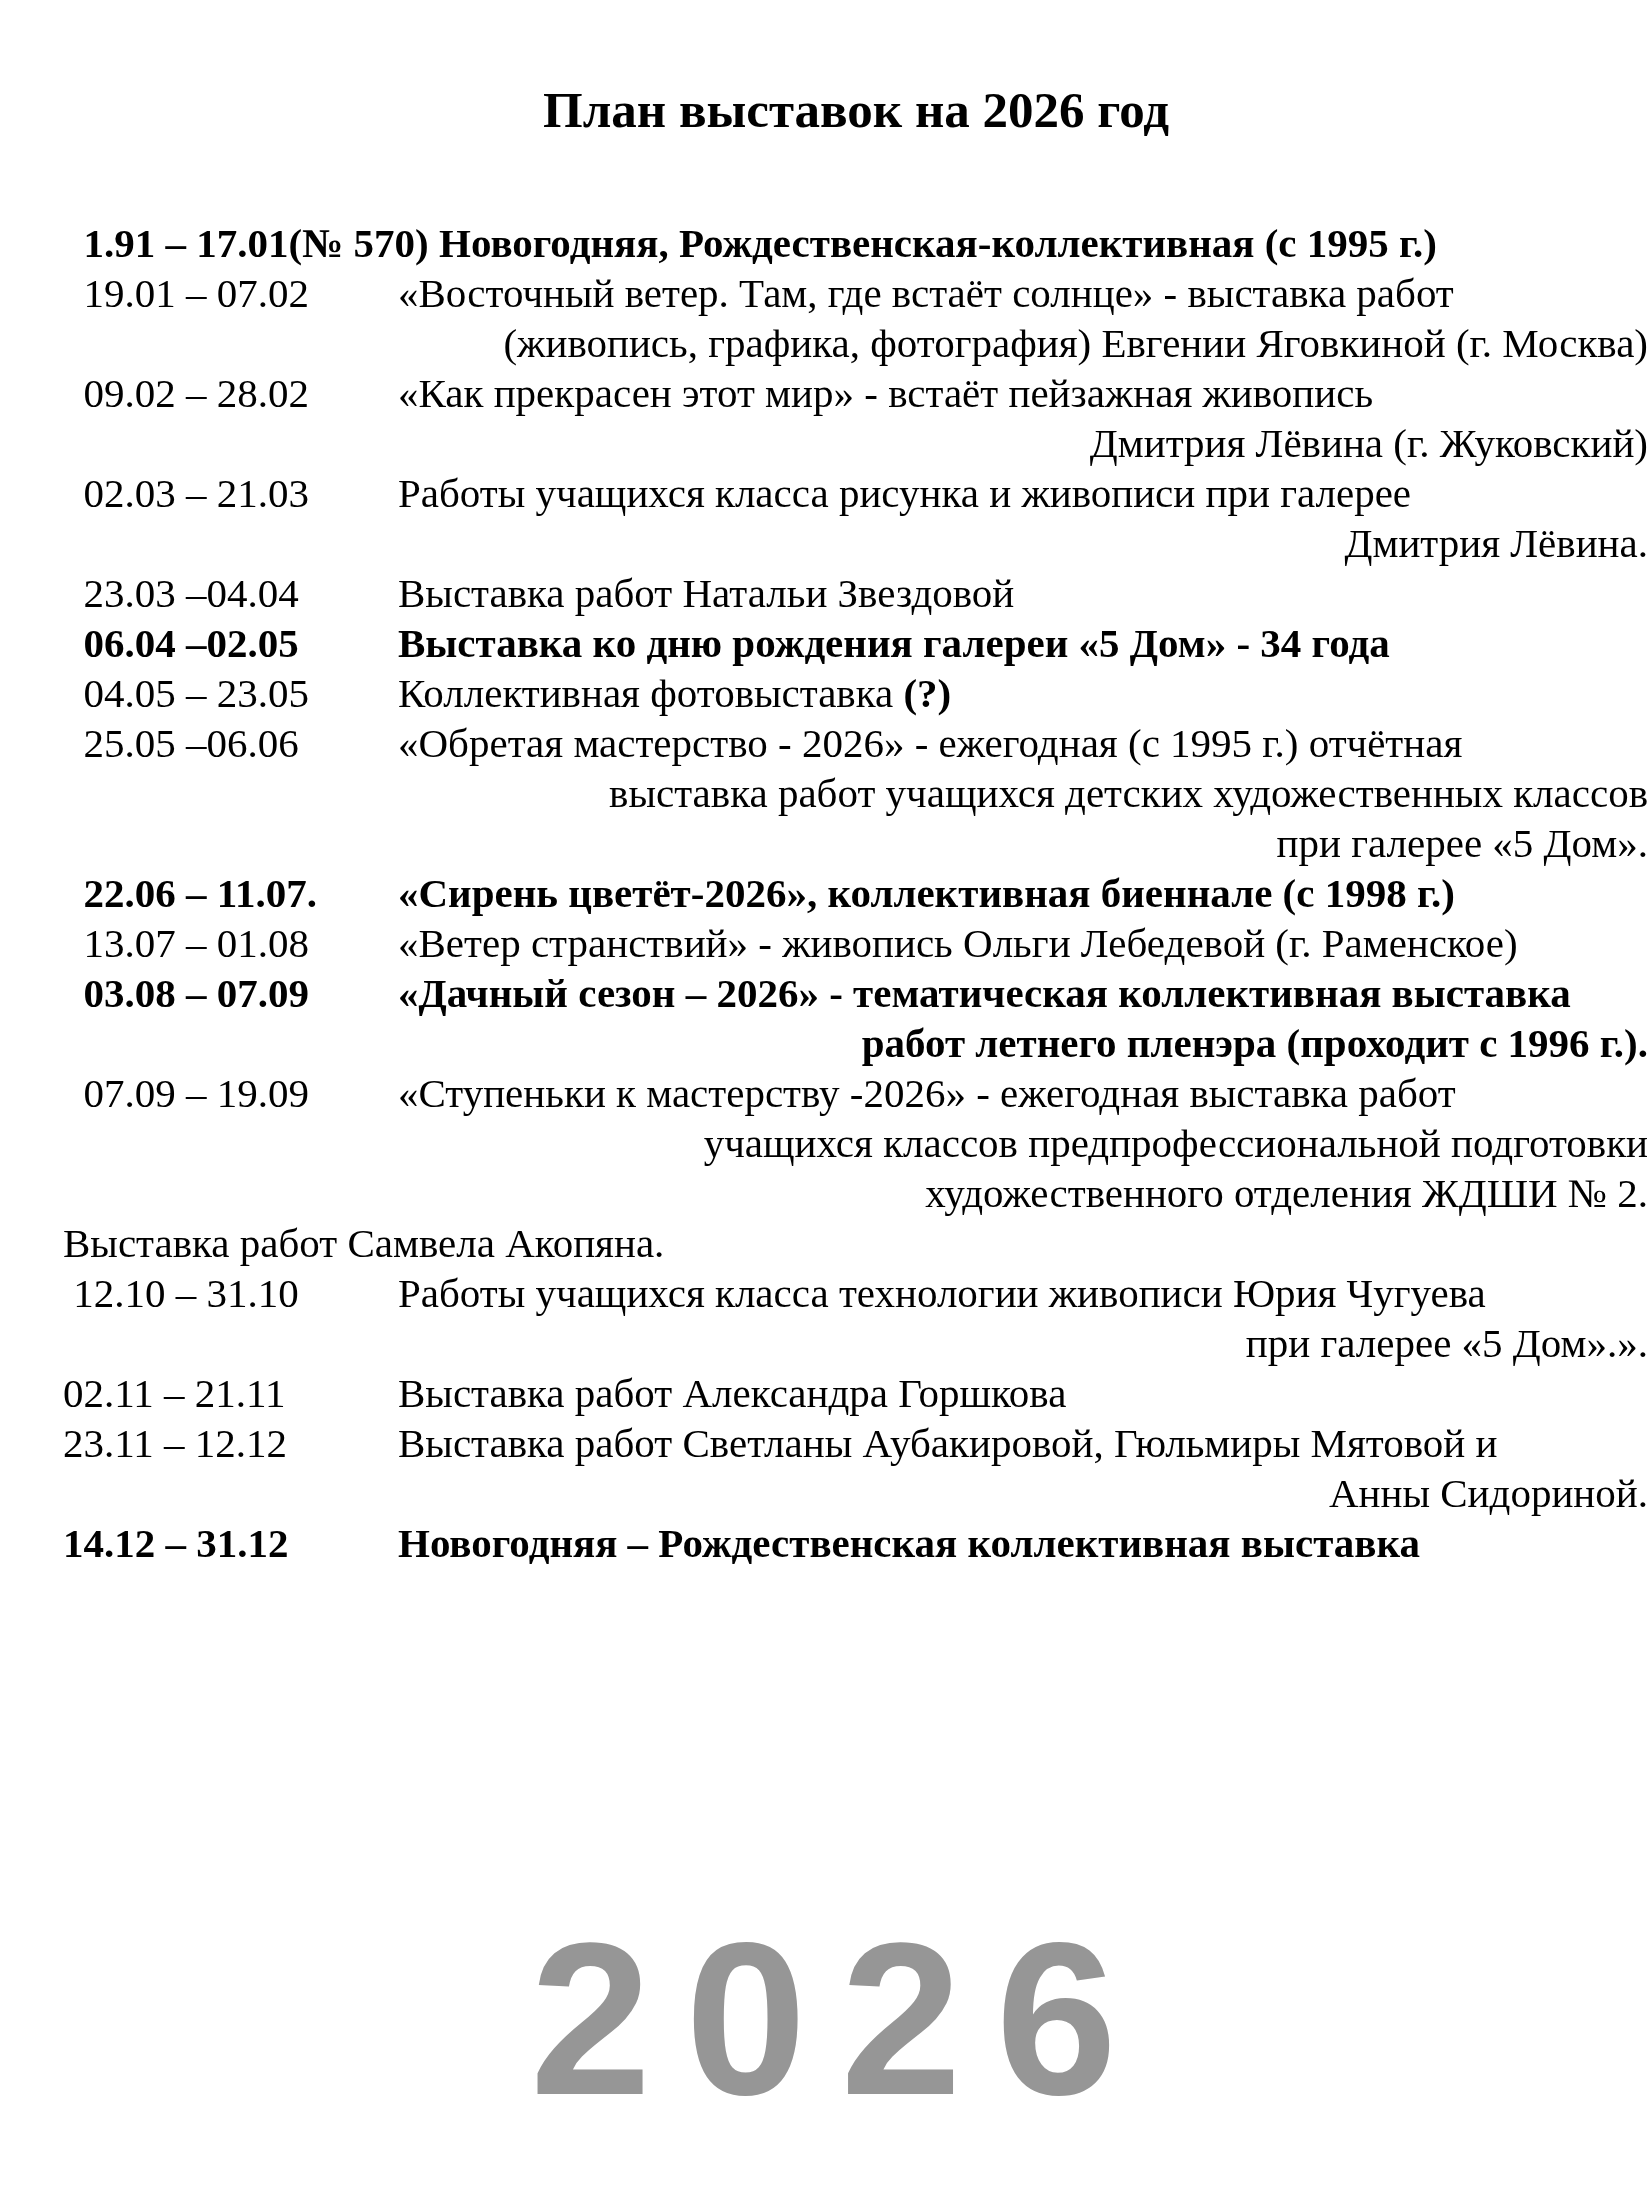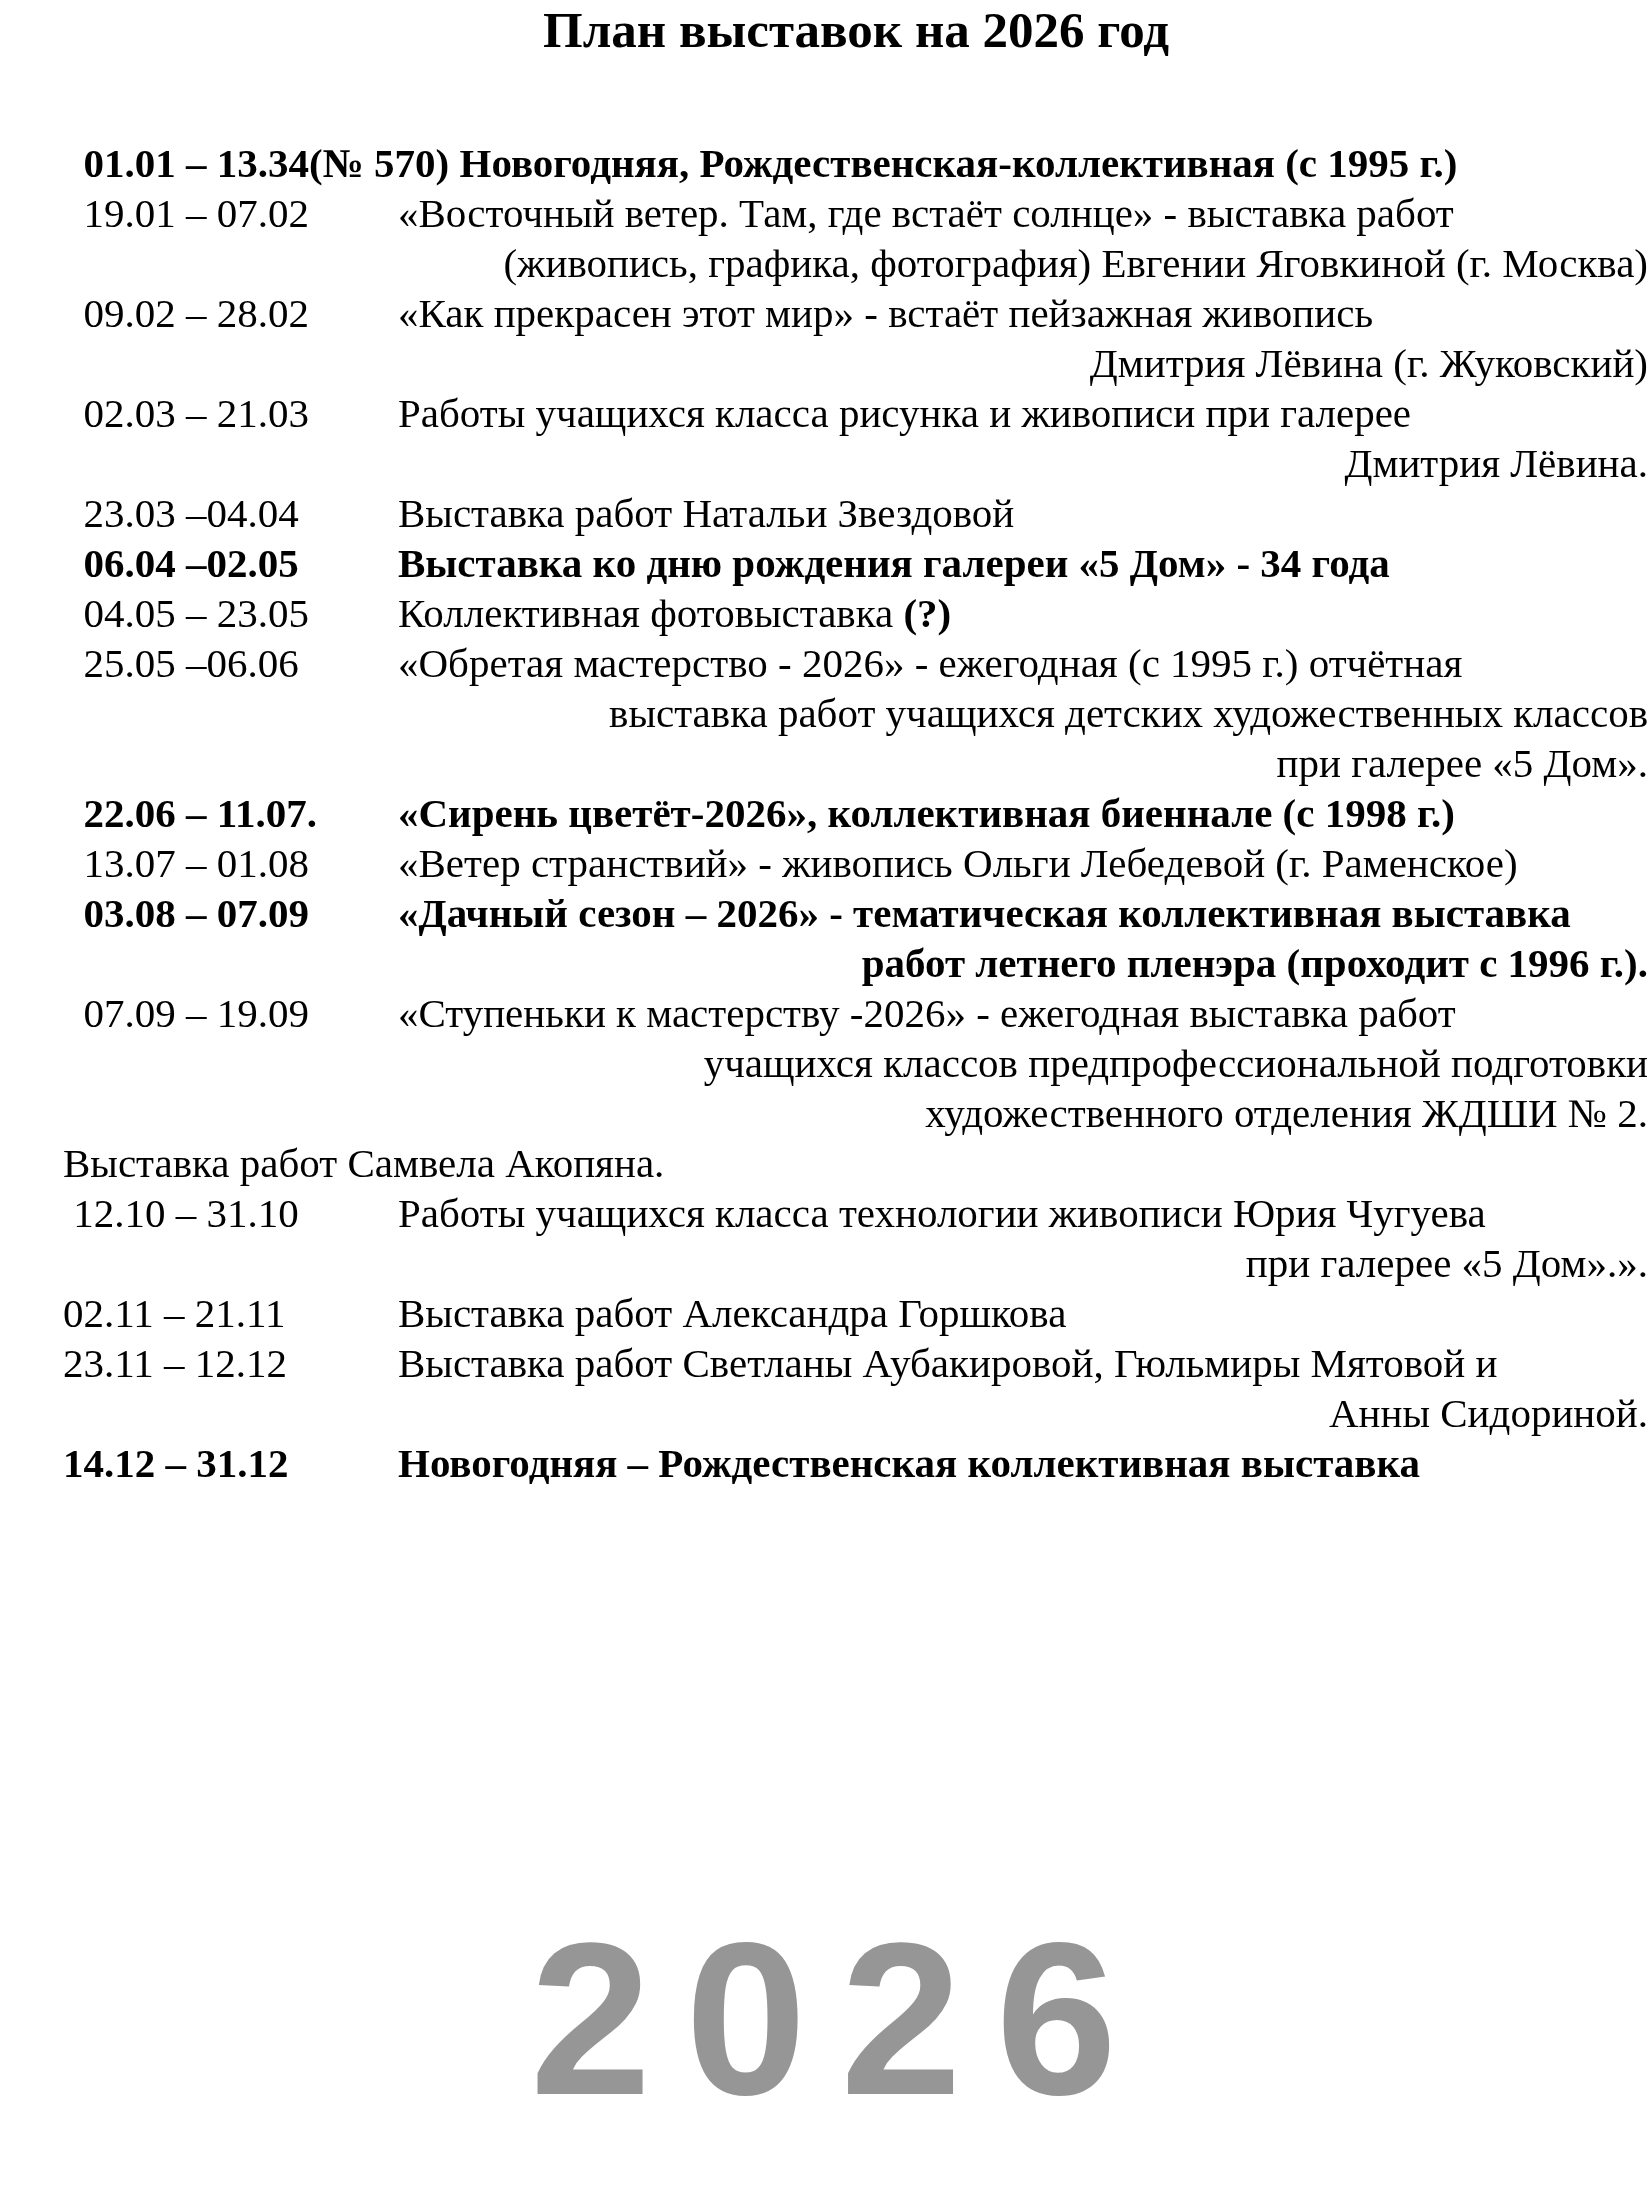--- a/index.html
+++ b/index.html
@@ -14,20 +14,21 @@
     overflow: hidden;
     color: #000000;
     font-family: "Liberation Serif", serif;
   }
   .page {
     position: absolute;
     inset: 0;
   }
   .title {
     margin: 0;
+    padding-top: 80px;
     padding-left: 64px;
     text-align: center;
     font-size: 51px;
     line-height: 61px;
     font-weight: bold;
     white-space: pre;
   }
   .entries {
     margin-top: 77px;
     margin-left: 63px;
@@ -65,21 +66,21 @@
     letter-spacing: 34px;
     white-space: pre;
   }
 </style>
 </head>
 <body>
 
 <div class="page">
   <h1 class="title">План выставок на 2026 год</h1>
   <div class="entries" id="entries">
-      <div class="row inline"><span class=" b">  01.01 – 13.34(№ 570)</span><span class="desc"><span class="b"> Новогодняя, Рождественская-коллективная (с 1995 г.)</span></span></div>
+      <div class="row inline"><span class=" b">  1.91 – 17.01(№ 570)</span><span class="desc"><span class="b"> Новогодняя, Рождественская-коллективная (с 1995 г.)</span></span></div>
       <div class="row"><span class="date">  19.01 – 07.02</span><span class="desc"><span>«Восточный ветер. Там, где встаёт солнце» - выставка работ</span></span></div>
       <div class="row cont"><span>                           </span><span>(живопись, графика, фотография) Евгении Яговкиной (г. Москва)</span></div>
       <div class="row"><span class="date">  09.02 – 28.02</span><span class="desc"><span>«Как прекрасен этот мир» - встаёт пейзажная живопись</span></span></div>
       <div class="row cont"><span>                                 </span><span>Дмитрия Лёвина (г. Жуковский)</span></div>
       <div class="row"><span class="date">  02.03 – 21.03</span><span class="desc"><span>Работы учащихся класса рисунка и живописи при галерее</span></span></div>
       <div class="row cont"><span>                                 </span><span>Дмитрия Лёвина.</span></div>
       <div class="row"><span class="date">  23.03 –04.04</span><span class="desc"><span>Выставка работ Натальи Звездовой</span></span></div>
       <div class="row"><span class="date b">  06.04 –02.05</span><span class="desc"><span class="b">Выставка ко дню рождения галереи «5 Дом» - 34 года</span></span></div>
       <div class="row"><span class="date">  04.05 – 23.05</span><span class="desc"><span>Коллективная фотовыставка </span><span class="b">(?)</span></span></div>
       <div class="row"><span class="date">  25.05 –06.06</span><span class="desc"><span>«Обретая мастерство - 2026» - ежегодная (с 1995 г.) отчётная</span></span></div>

